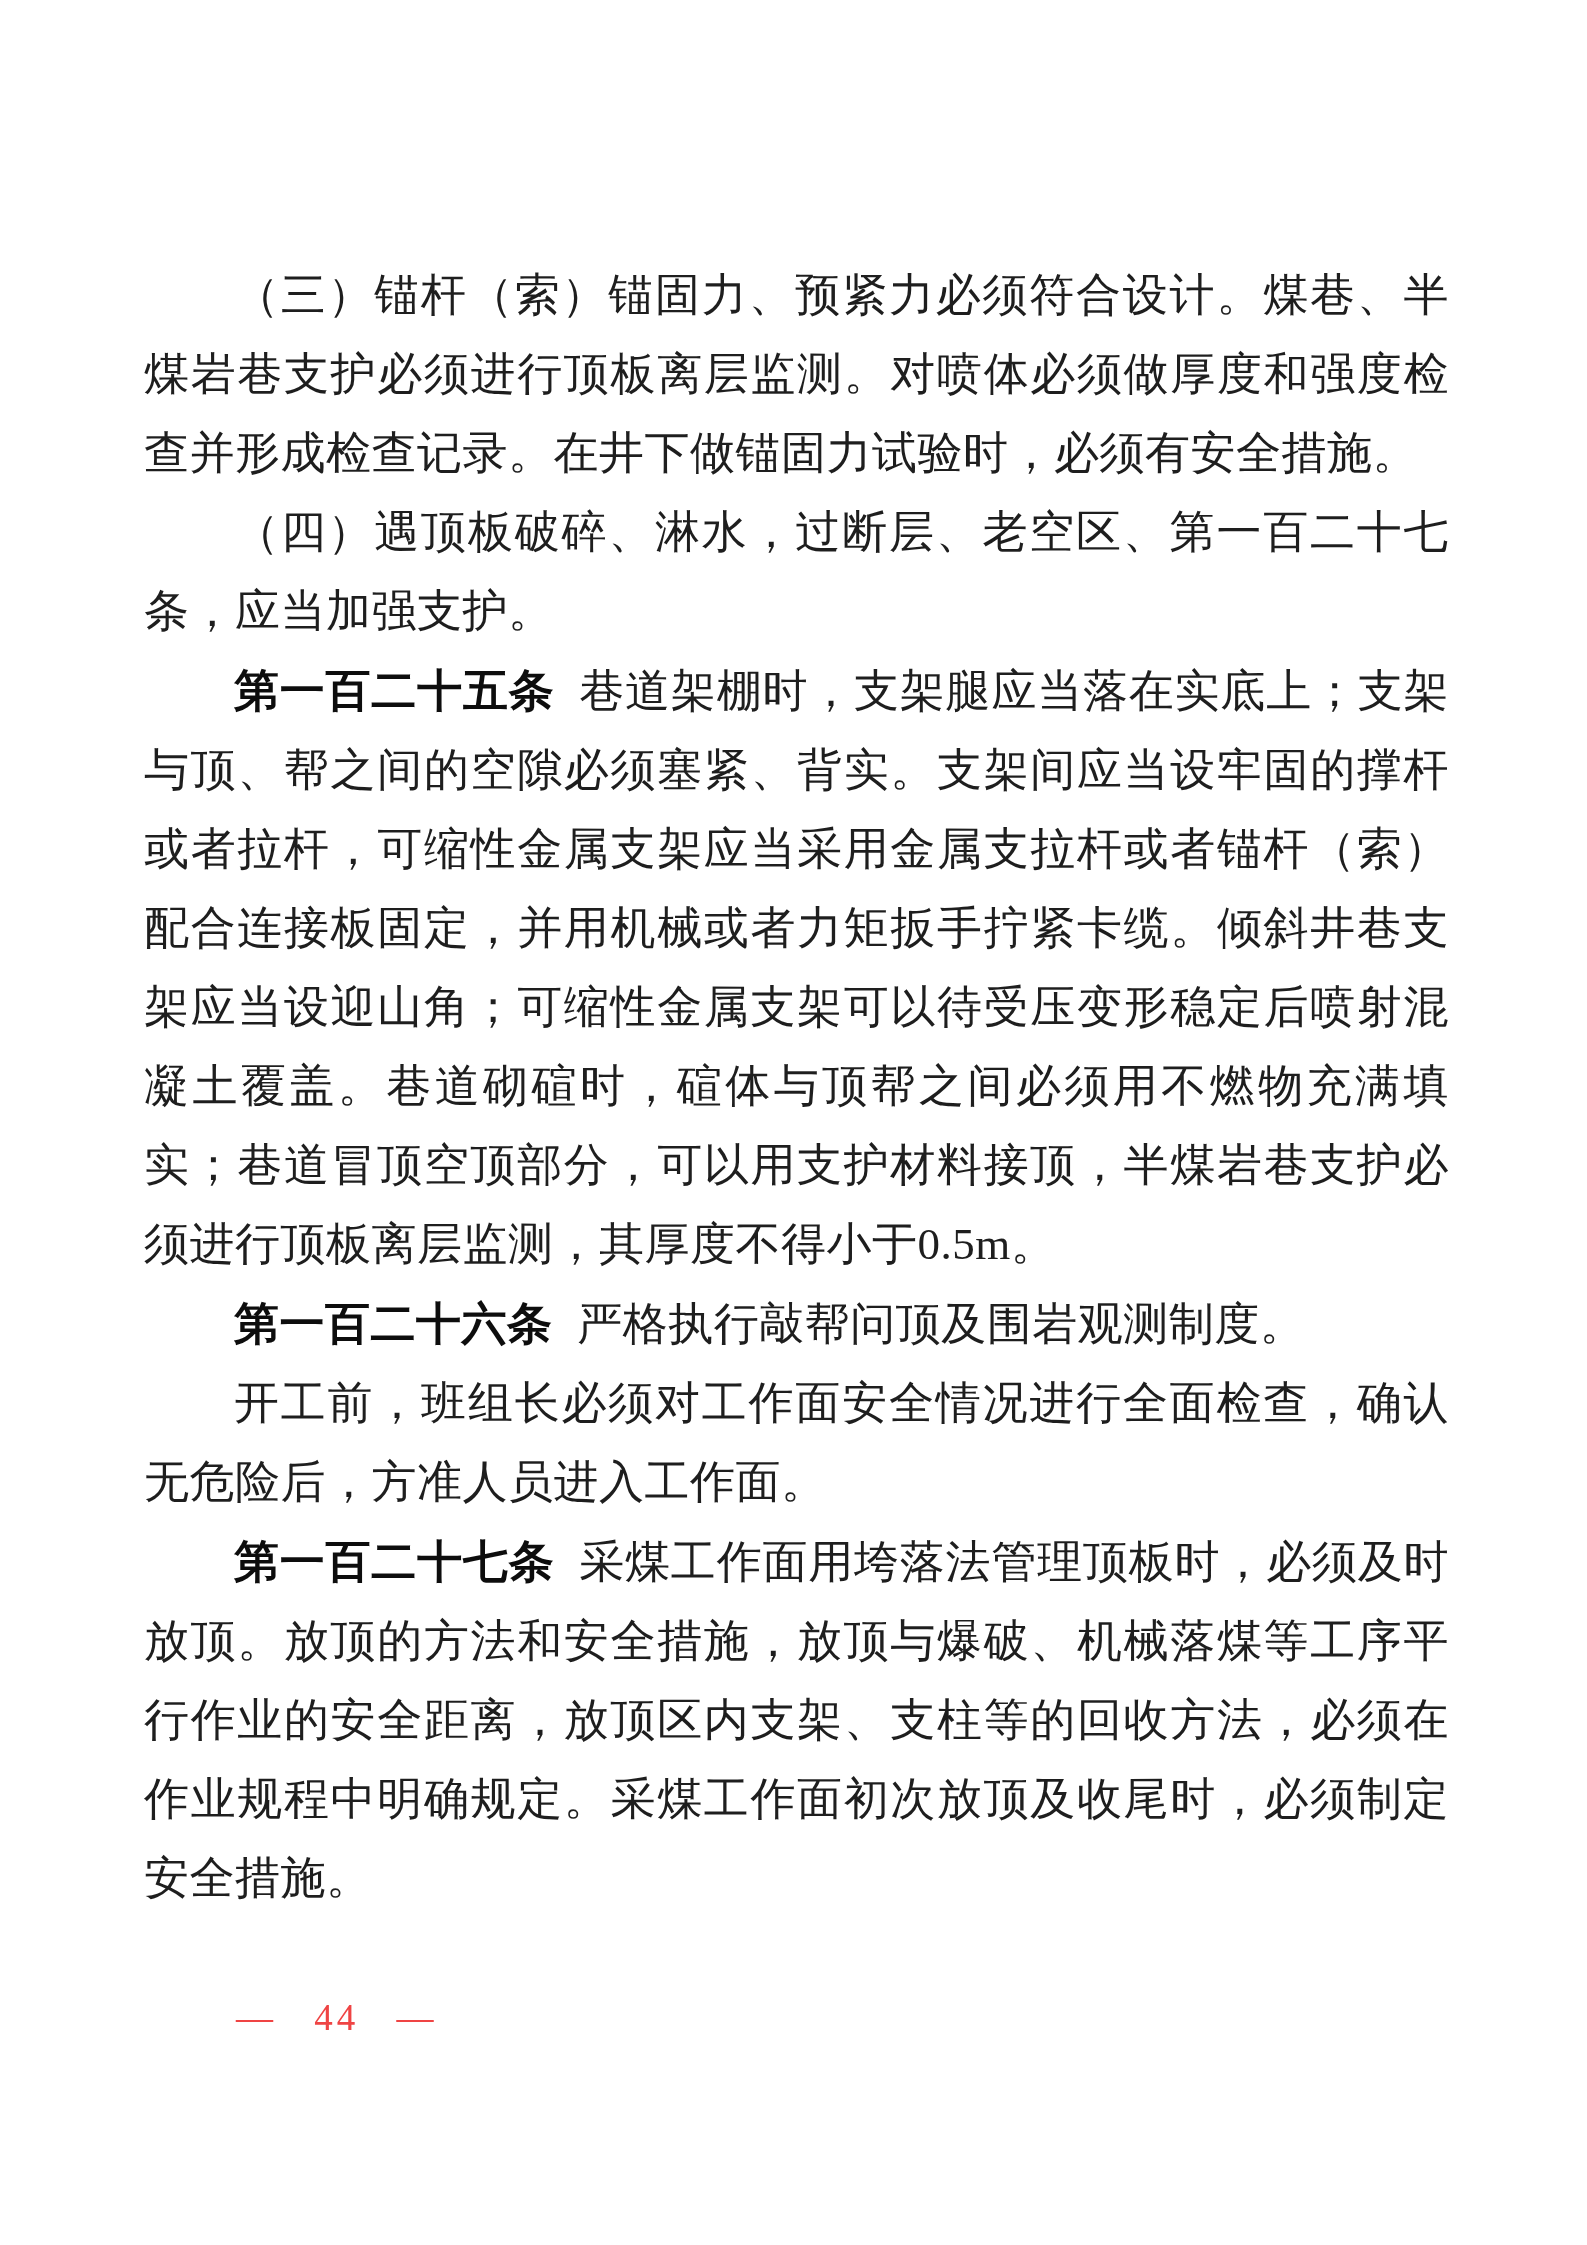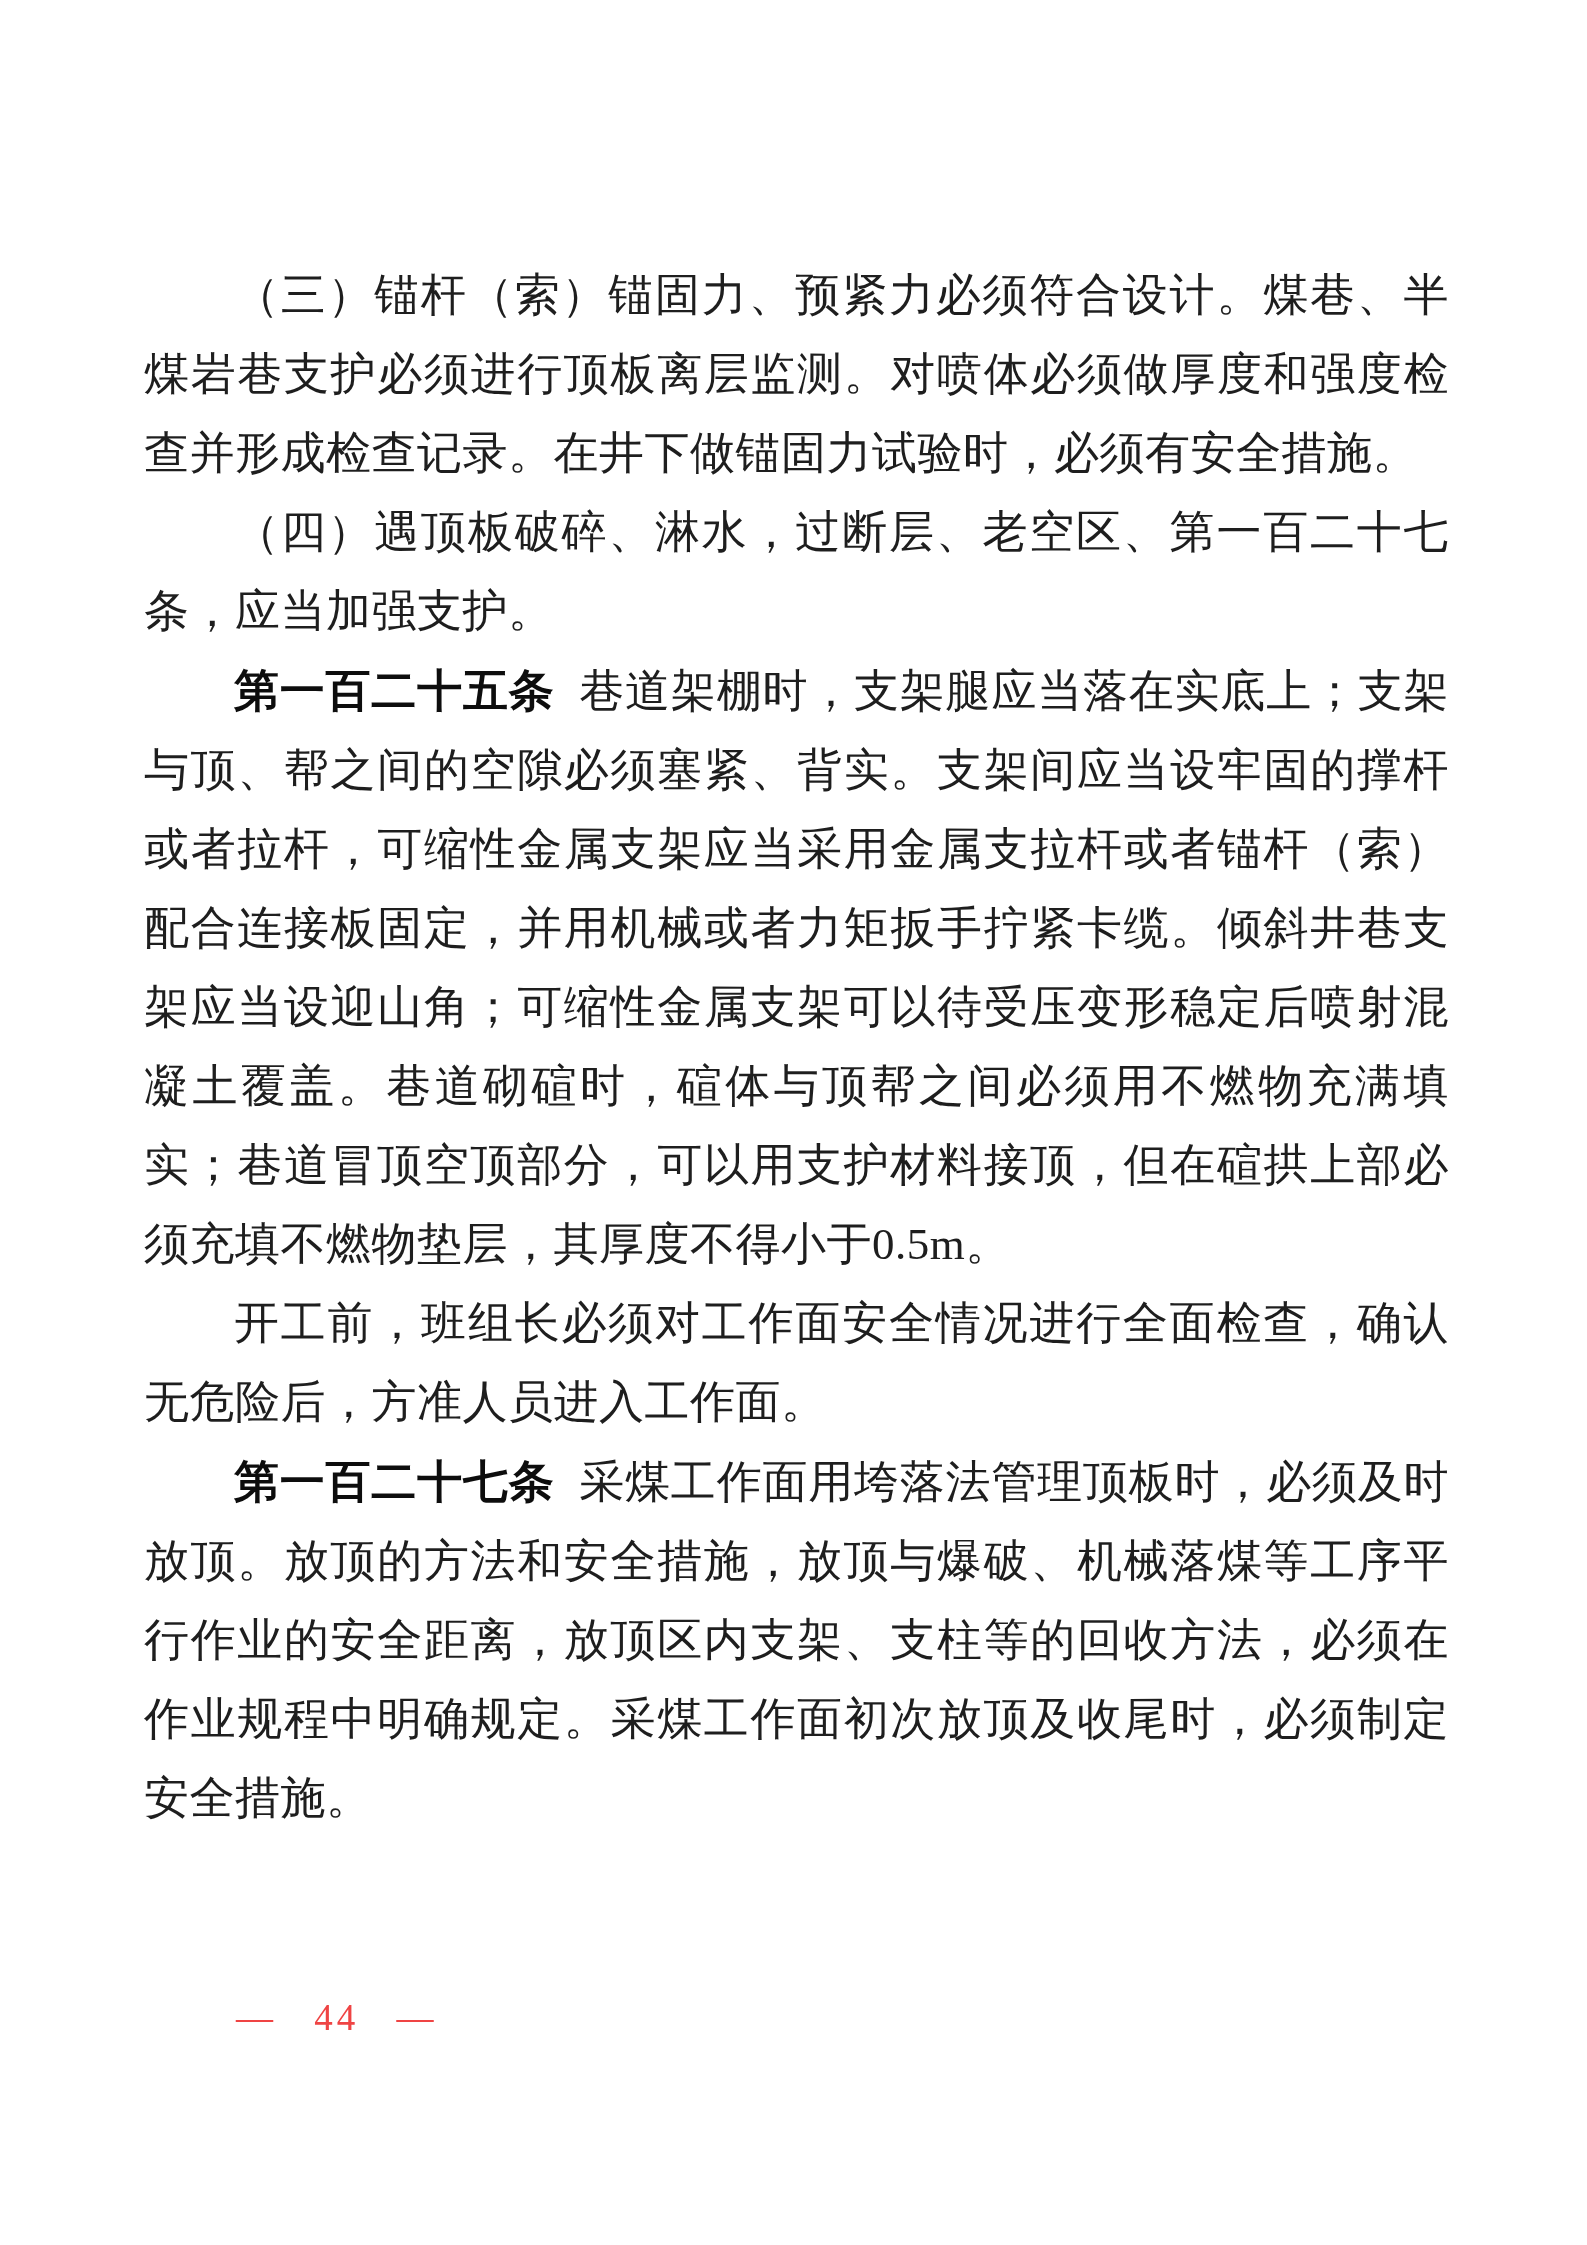--- a/index.html
+++ b/index.html
@@ -57,22 +57,23 @@
 
 <div class="sheet">
 
   <main class="text-block">
 
     <p class="para"><span>（三）锚杆（索）锚固力、预紧力必须符合设计。煤巷、半煤岩巷支护必须进行顶板离层监测。对喷体必须做厚度和强度检查并形成检查记录。在井下做锚固力试验时，必须有安全措施。</span></p>
 
     <p class="para"><span>（四）遇顶板破碎、淋水，过断层、老空区、第一百二十七条，应当加强支护。</span></p>
 
 
-    <p class="para"><span class="article-no">第一百二十五条</span><span>巷道架棚时，支架腿应当落在实底上；支架与顶、帮之间的空隙必须塞紧、背实。支架间应当设牢固的撑杆或者拉杆，可缩性金属支架应当采用金属支拉杆或者锚杆（索）配合连接板固定，并用机械或者力矩扳手拧紧卡缆。倾斜井巷支架应当设迎山角；可缩性金属支架可以待受压变形稳定后喷射混凝土覆盖。巷道砌碹时，碹体与顶帮之间必须用不燃物充满填实；巷道冒顶空顶部分，可以用支护材料接顶，但在碹拱上部必须充填不燃物垫层，其厚度不得小于0.5m。</span></p>
+    <p class="para"><span class="article-no">第一百二十五条</span><span>巷道架棚时，支架腿应当落在实底上；支架与顶、帮之间的空隙必须塞紧、背实。支架间应当设牢固的撑杆或者拉杆，可缩性金属支架应当采用金属支拉杆或者锚杆（索）配合连接板固定，并用机械或者力矩扳手拧紧卡缆。倾斜井巷支架应当设迎山角；可缩性金属支架可以待受压变形稳定后喷射混凝土覆盖。巷道砌碹时，碹体与顶帮之间必须用不燃物充满填实；巷道冒顶空顶部分，可以用支护材料接顶，半煤岩巷支护必须进行顶板离层监测，其厚度不得小于0.5m。</span></p>
 
+    <p class="para"><span class="article-no">第一百二十六条</span><span>严格执行敲帮问顶及围岩观测制度。</span></p>
 
     <p class="para"><span>开工前，班组长必须对工作面安全情况进行全面检查，确认无危险后，方准人员进入工作面。</span></p>
 
     <p class="para"><span class="article-no">第一百二十七条</span><span>采煤工作面用垮落法管理顶板时，必须及时放顶。放顶的方法和安全措施，放顶与爆破、机械落煤等工序平行作业的安全距离，放顶区内支架、支柱等的回收方法，必须在作业规程中明确规定。采煤工作面初次放顶及收尾时，必须制定安全措施。</span></p>
 
   </main>
 
   <footer class="page-footer"><span>— 44 —</span></footer>
 
 </div>

